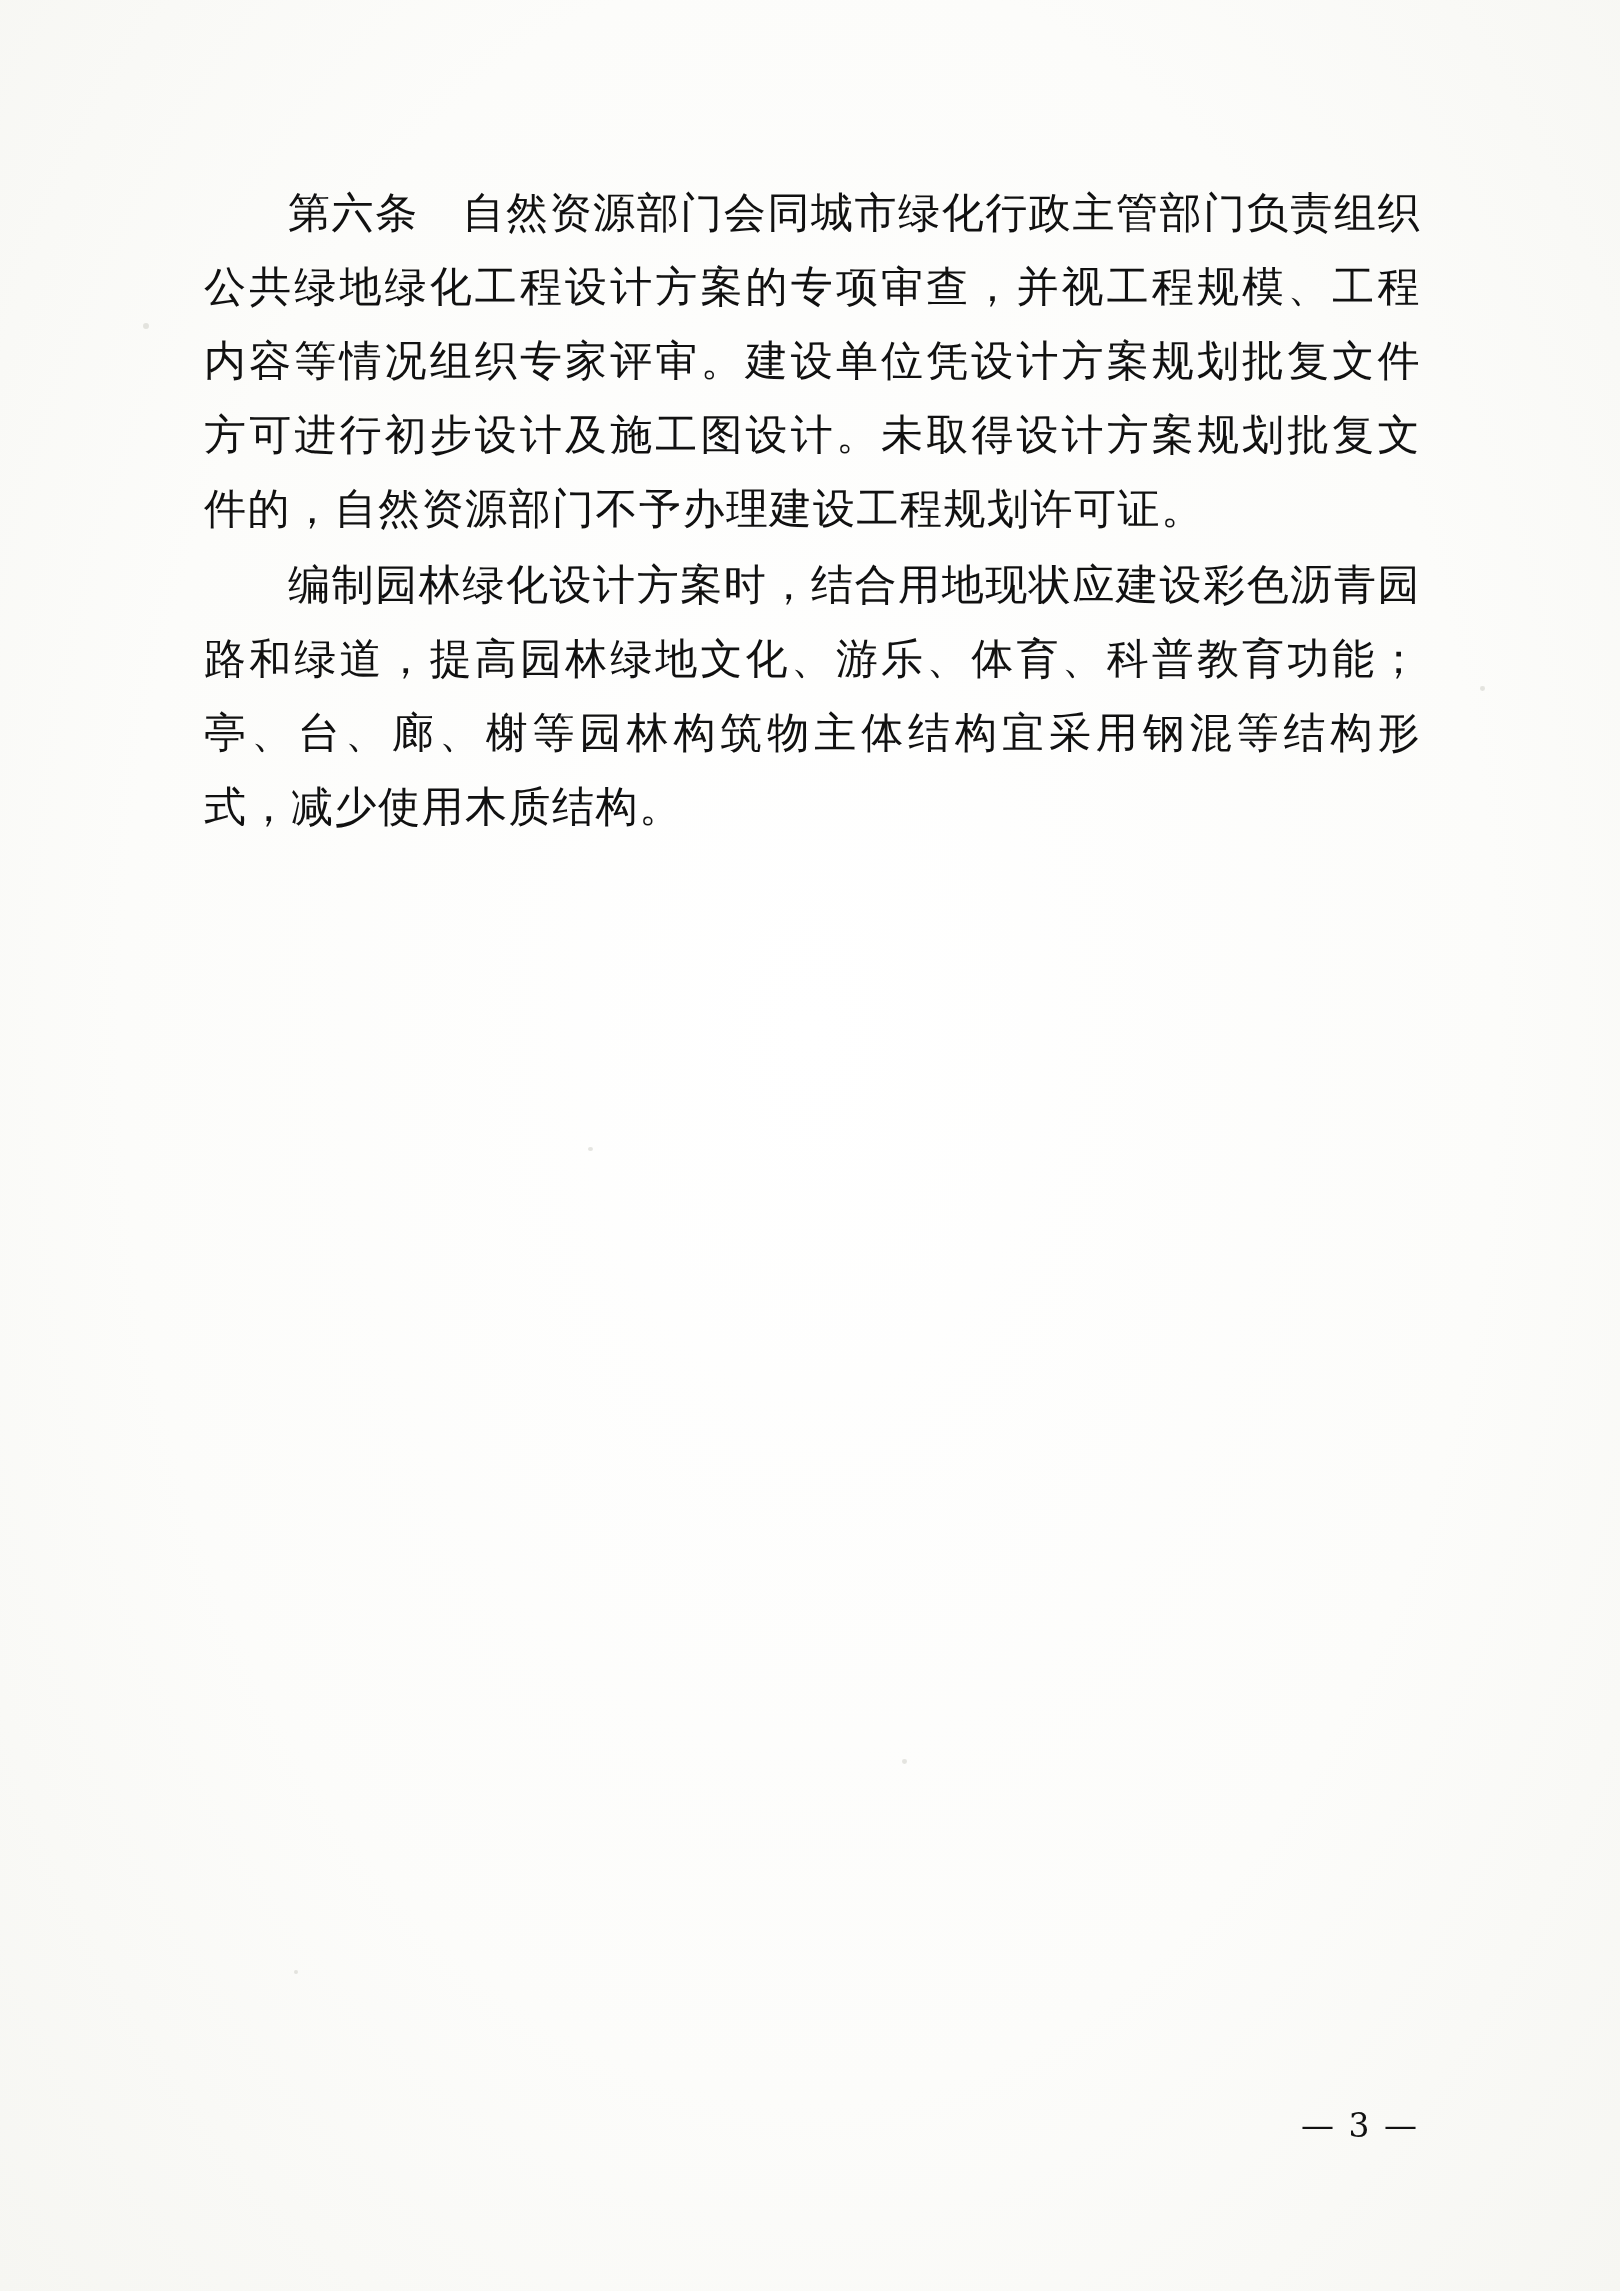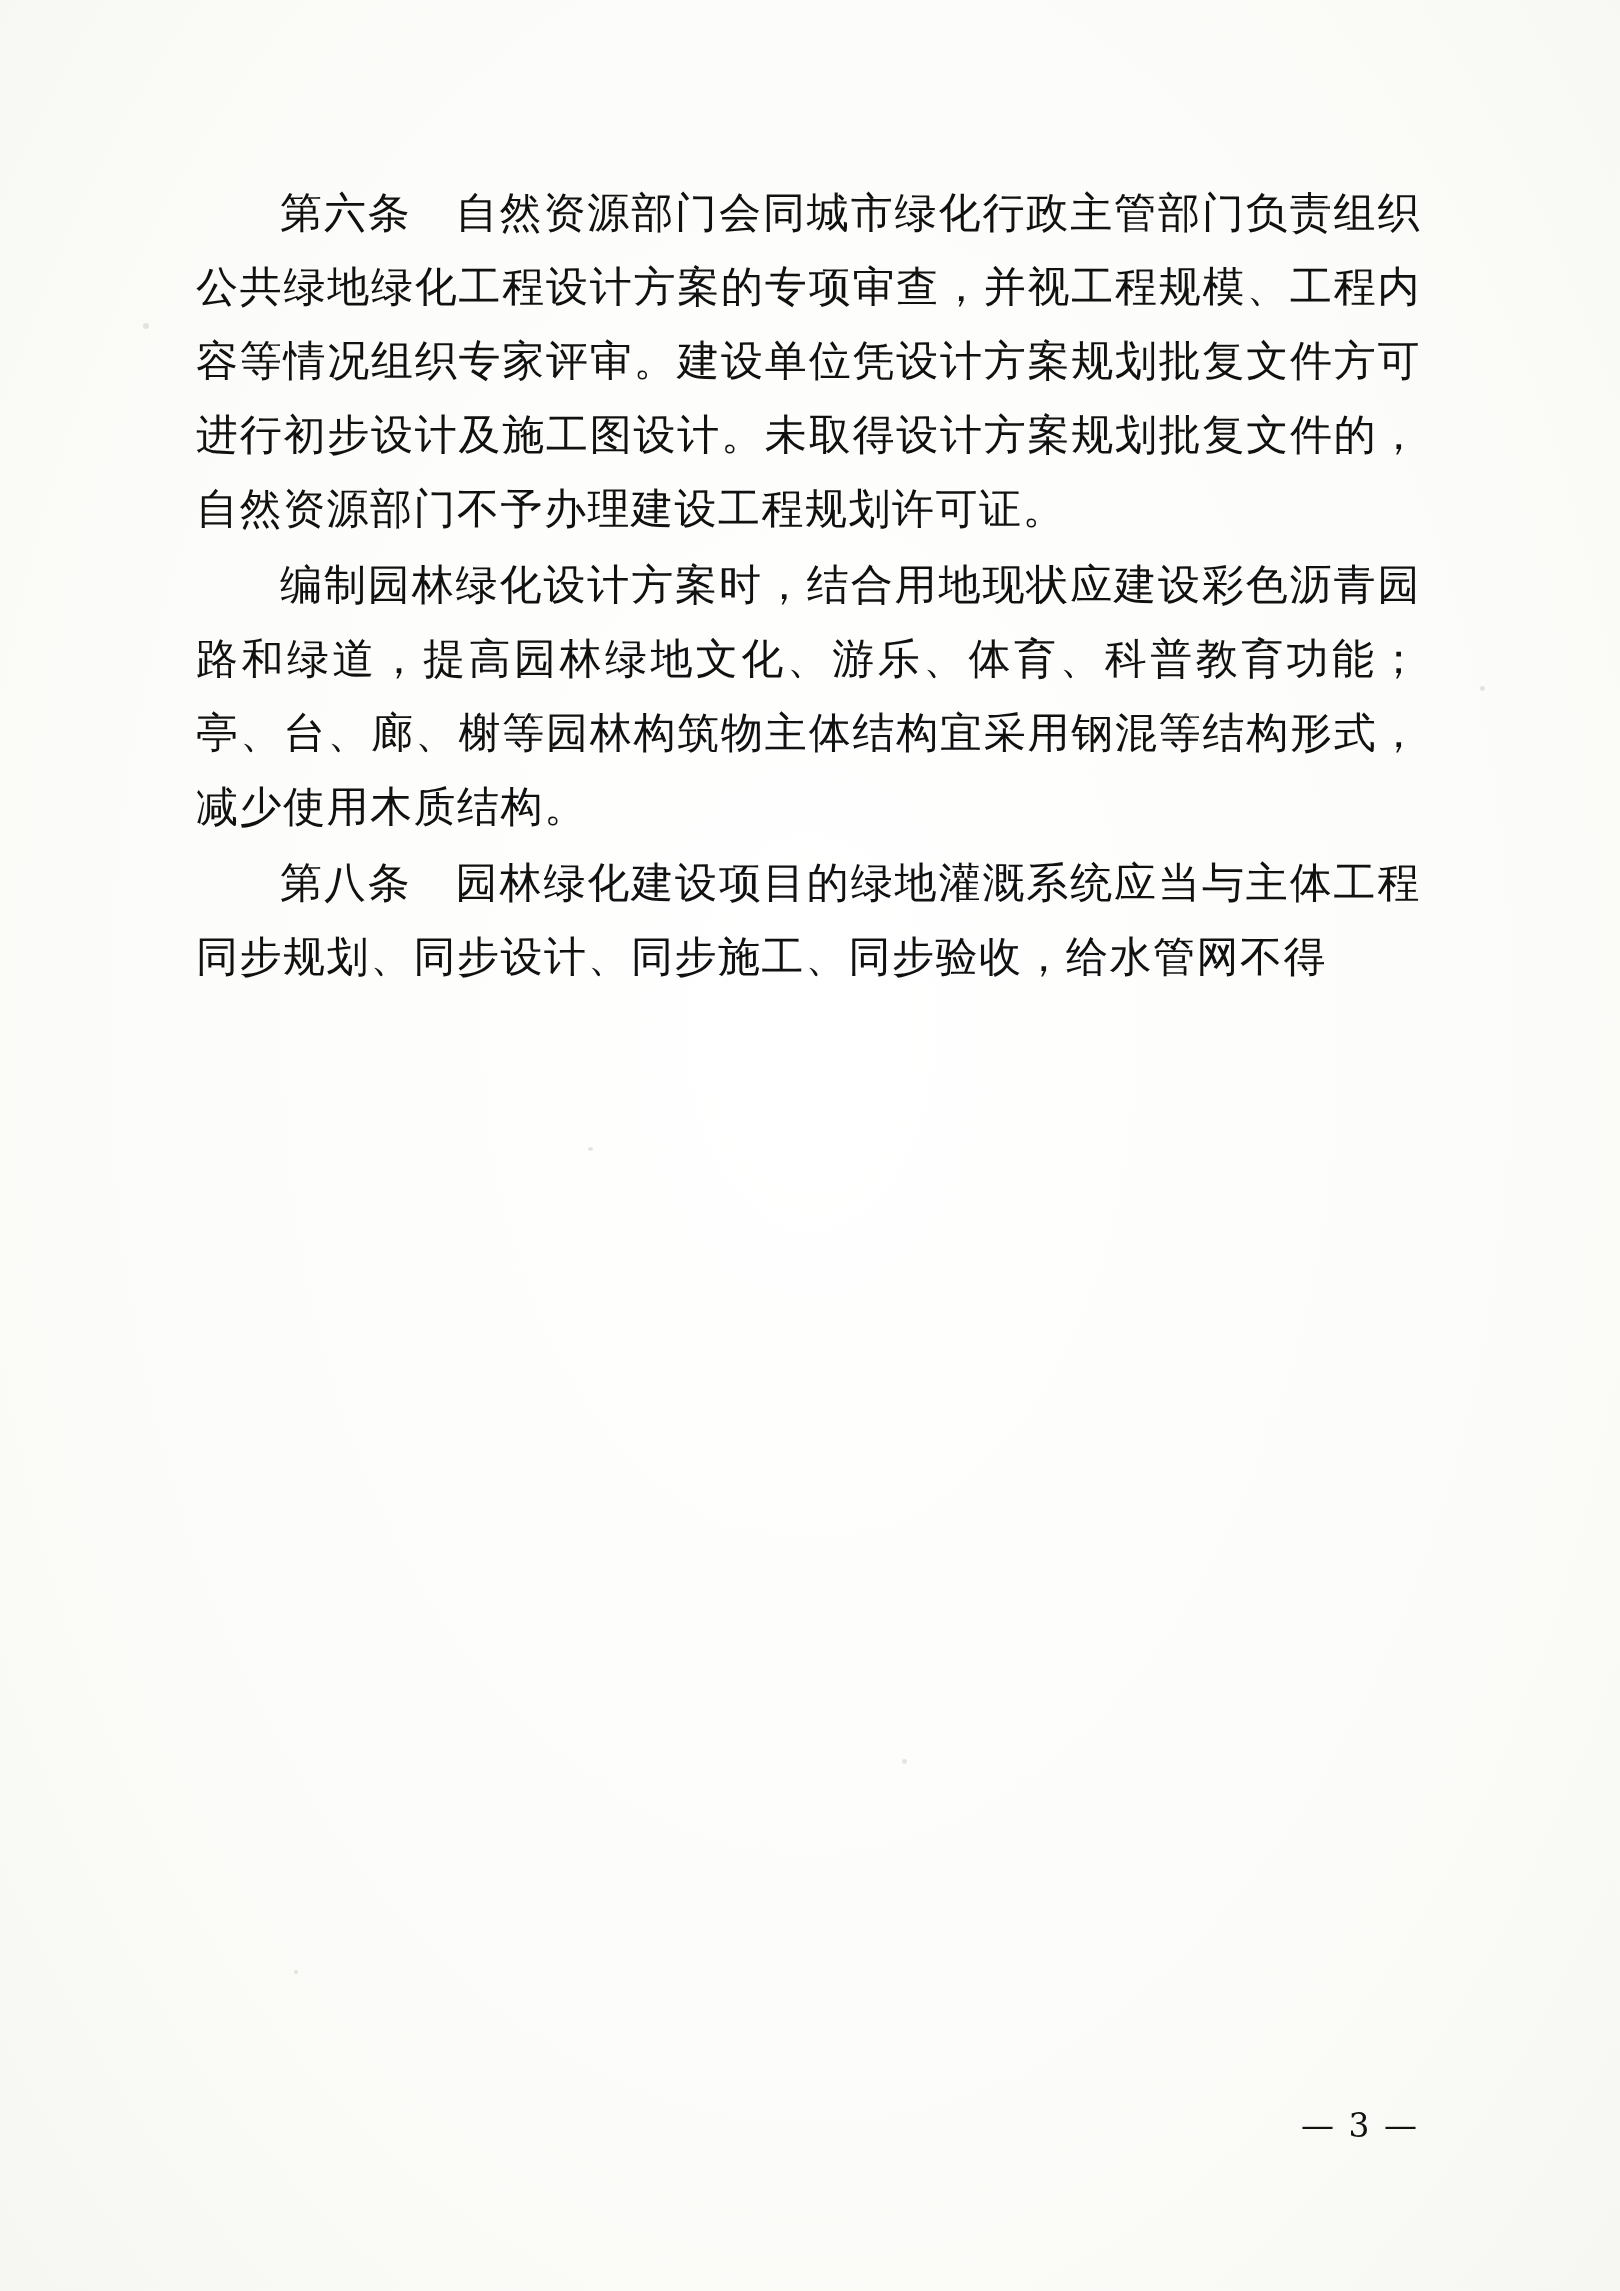--- a/index.html
+++ b/index.html
@@ -28,21 +28,21 @@
     top: 176px;
     width: 1225px;
   }
   .para {
     font-size: 42px;
     line-height: 74px;
     letter-spacing: 1.5px;
     color: #111111;
     text-align: justify;
     text-justify: inter-ideograph;
-    margin: 0 0 2px 0;
+    margin: 0 0 2px 8px;
     text-indent: 84px;
     font-weight: 500;
     font-family: "DejaVu Serif", "Liberation Serif", serif;
   }
   .page-number {
     position: absolute;
     right: 201px;
     bottom: 147px;
     font-size: 33px;
     color: #111111;
@@ -64,18 +64,17 @@
 
   <div class="speck" style="left:143px;  top:323px;  width:5.9px;  height:5.9px;"></div>
   <div class="speck" style="left:1480px; top:686px;  width:4.9px;  height:4.9px;"></div>
   <div class="speck" style="left:588px;  top:1147px; width:4.9px;  height:3.9px;"></div>
   <div class="speck" style="left:902px;  top:1759px; width:4.9px;  height:4.9px;"></div>
   <div class="speck" style="left:294px;  top:1970px; width:3.9px;  height:3.9px;"></div>
 
   <div class="page-inner">
     <p class="para">第六条　自然资源部门会同城市绿化行政主管部门负责组织公共绿地绿化工程设计方案的专项审查，并视工程规模、工程内容等情况组织专家评审。建设单位凭设计方案规划批复文件方可进行初步设计及施工图设计。未取得设计方案规划批复文件的，自然资源部门不予办理建设工程规划许可证。</p>
     <p class="para">编制园林绿化设计方案时，结合用地现状应建设彩色沥青园路和绿道，提高园林绿地文化、游乐、体育、科普教育功能；亭、台、廊、榭等园林构筑物主体结构宜采用钢混等结构形式，减少使用木质结构。</p>
-    <p class="para">第八条　园林绿化建设项目的绿地灌溉系统应当与主体工程同步规划、同步设计、同步施工、同步验收，给水管网不得</p>
   </div>
 
   <div class="page-number">— 3 —</div>
 </div>
 
 
 </body></html>

